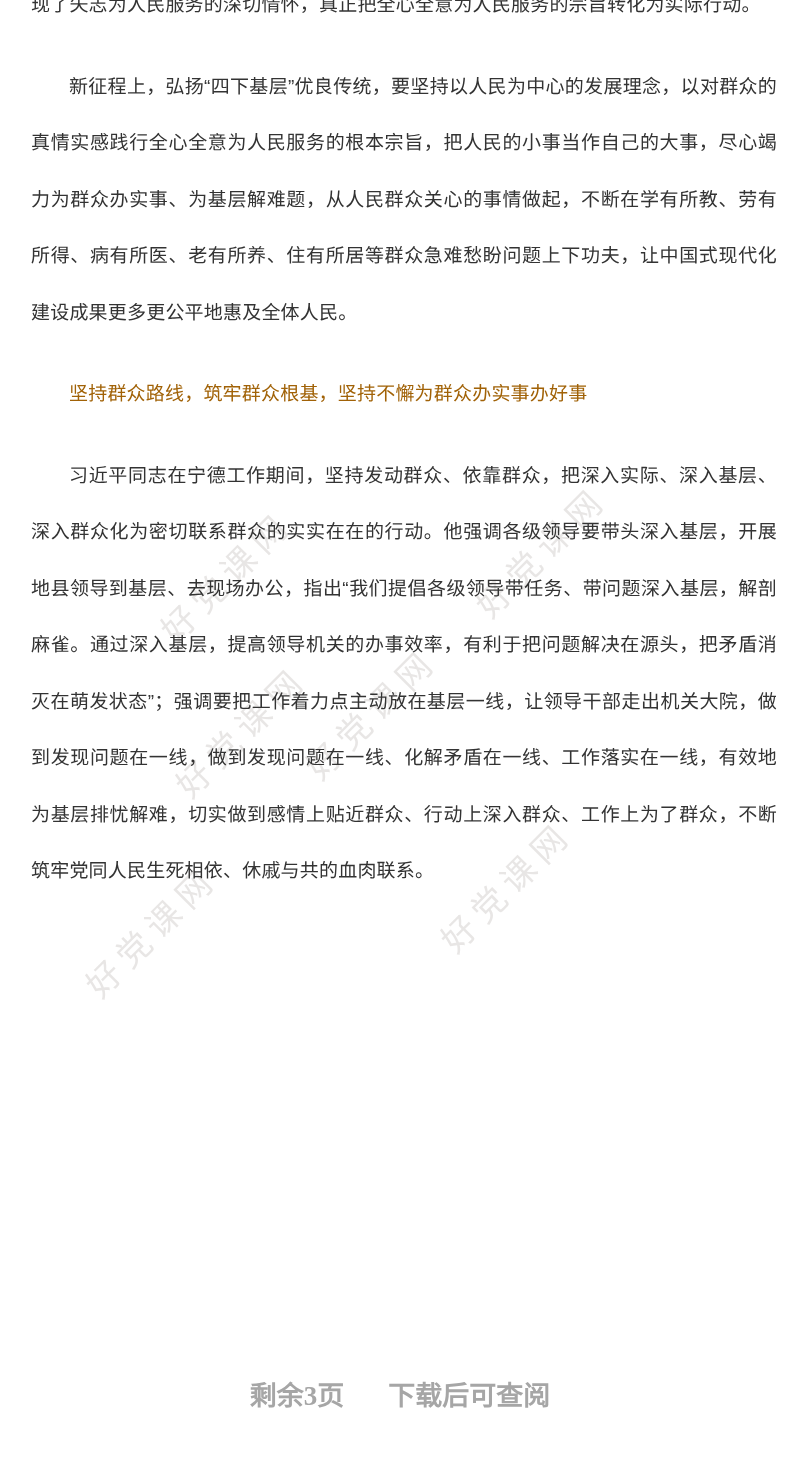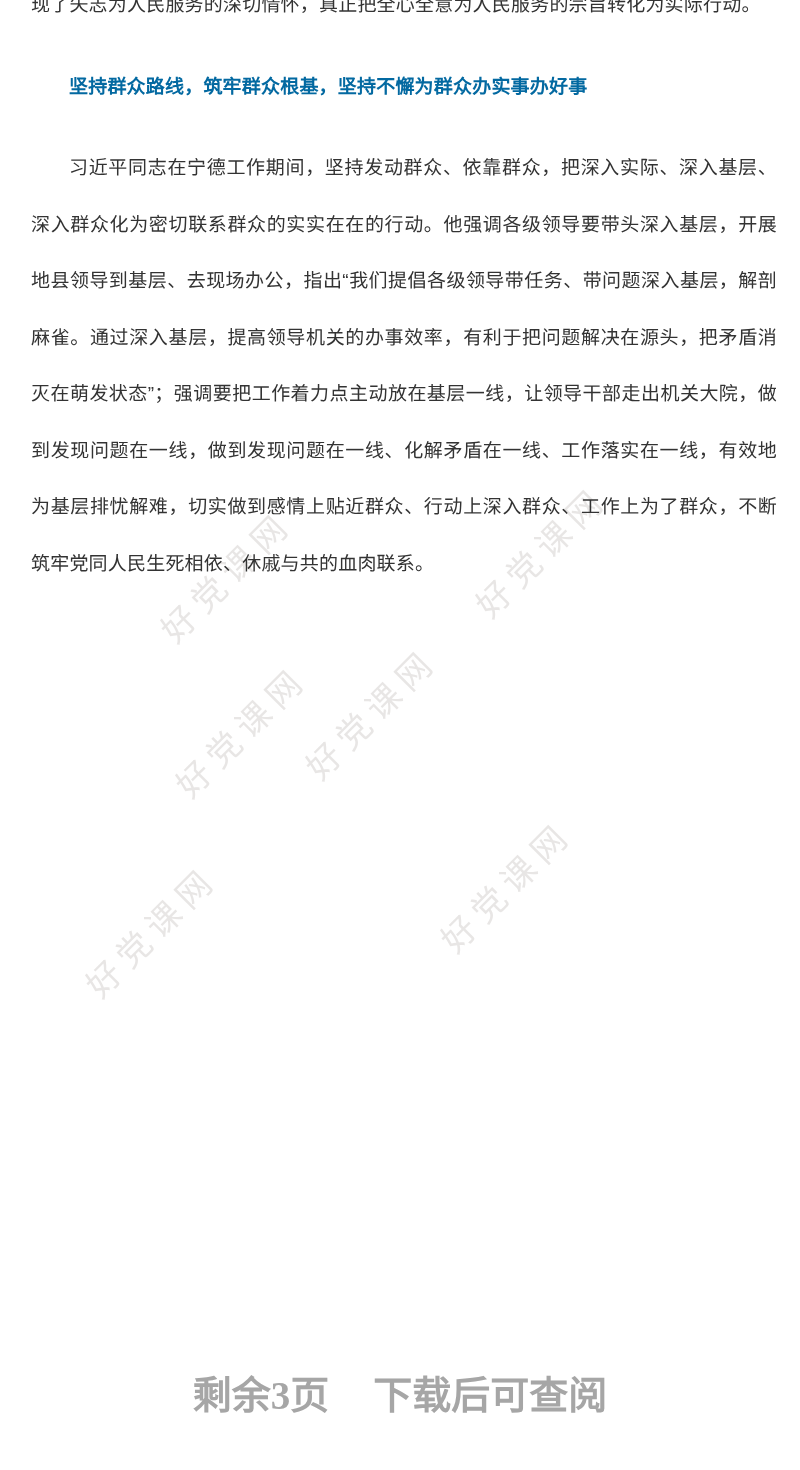--- a/index.html
+++ b/index.html
@@ -47,35 +47,35 @@
     text-align: justify;
     text-indent: 38px;
     color: #333333;
     letter-spacing: 0.2px;
   }
   .para.fragment {
     margin-top: -23px;
     text-indent: 0;
   }
   .para.heading {
-    font-weight: 700;
-    color: #0369a1;
+    font-weight: 400;
+    color: #a16207;
   }
 
   
   .footer {
     position: absolute;
     left: 0;
     right: 0;
     top: 1368px;
     text-align: center;
     z-index: 1;
     font-family: "Liberation Serif", "DejaVu Serif", serif;
     font-weight: 700;
-    font-size: 39px;
+    font-size: 27px;
     line-height: 56px;
   }
   .footer .gap {
     margin-left: 44px;
   }
 </style>
 </head>
 <body>
 
 <div class="page">
@@ -85,20 +85,21 @@
       <span class="watermark" style="left: 540px; top: 550px; color: rgba(150, 142, 136, 0.22);">好党课网</span>
       <span class="watermark" style="left: 240px; top: 730px; color: rgba(150, 142, 136, 0.22);">好党课网</span>
       <span class="watermark" style="left: 370px; top: 712px; color: rgba(150, 142, 136, 0.22);">好党课网</span>
       <span class="watermark" style="left: 505px; top: 885px; color: rgba(150, 142, 136, 0.22);">好党课网</span>
       <span class="watermark" style="left: 150px; top: 930px; color: rgba(150, 142, 136, 0.22);">好党课网</span>
     </div>
 
   <div class="content">
     <p class="para fragment">现了矢志为人民服务的深切情怀，真正把全心全意为人民服务的宗旨转化为实际行动。</p>
     <div id="paragraphs">
+        <p class="para">新征程上，弘扬“四下基层”优良传统，要坚持以人民为中心的发展理念，以对群众的真情实感践行全心全意为人民服务的根本宗旨，把人民的小事当作自己的大事，尽心竭力为群众办实事、为基层解难题，从人民群众关心的事情做起，不断在学有所教、劳有所得、病有所医、老有所养、住有所居等群众急难愁盼问题上下功夫，让中国式现代化建设成果更多更公平地惠及全体人民。</p>
         <p class="para heading">坚持群众路线，筑牢群众根基，坚持不懈为群众办实事办好事</p>
         <p class="para">习近平同志在宁德工作期间，坚持发动群众、依靠群众，把深入实际、深入基层、深入群众化为密切联系群众的实实在在的行动。他强调各级领导要带头深入基层，开展地县领导到基层、去现场办公，指出“我们提倡各级领导带任务、带问题深入基层，解剖麻雀。通过深入基层，提高领导机关的办事效率，有利于把问题解决在源头，把矛盾消灭在萌发状态”；强调要把工作着力点主动放在基层一线，让领导干部走出机关大院，做到发现问题在一线，做到发现问题在一线、化解矛盾在一线、工作落实在一线，有效地为基层排忧解难，切实做到感情上贴近群众、行动上深入群众、工作上为了群众，不断筑牢党同人民生死相依、休戚与共的血肉联系。</p>
       </div>
   </div>
 
   <div class="footer" style="color: rgb(166, 166, 166);">
     <span>剩余3页</span><span class="gap">下载后可查阅</span>
   </div>
 
 </div>

